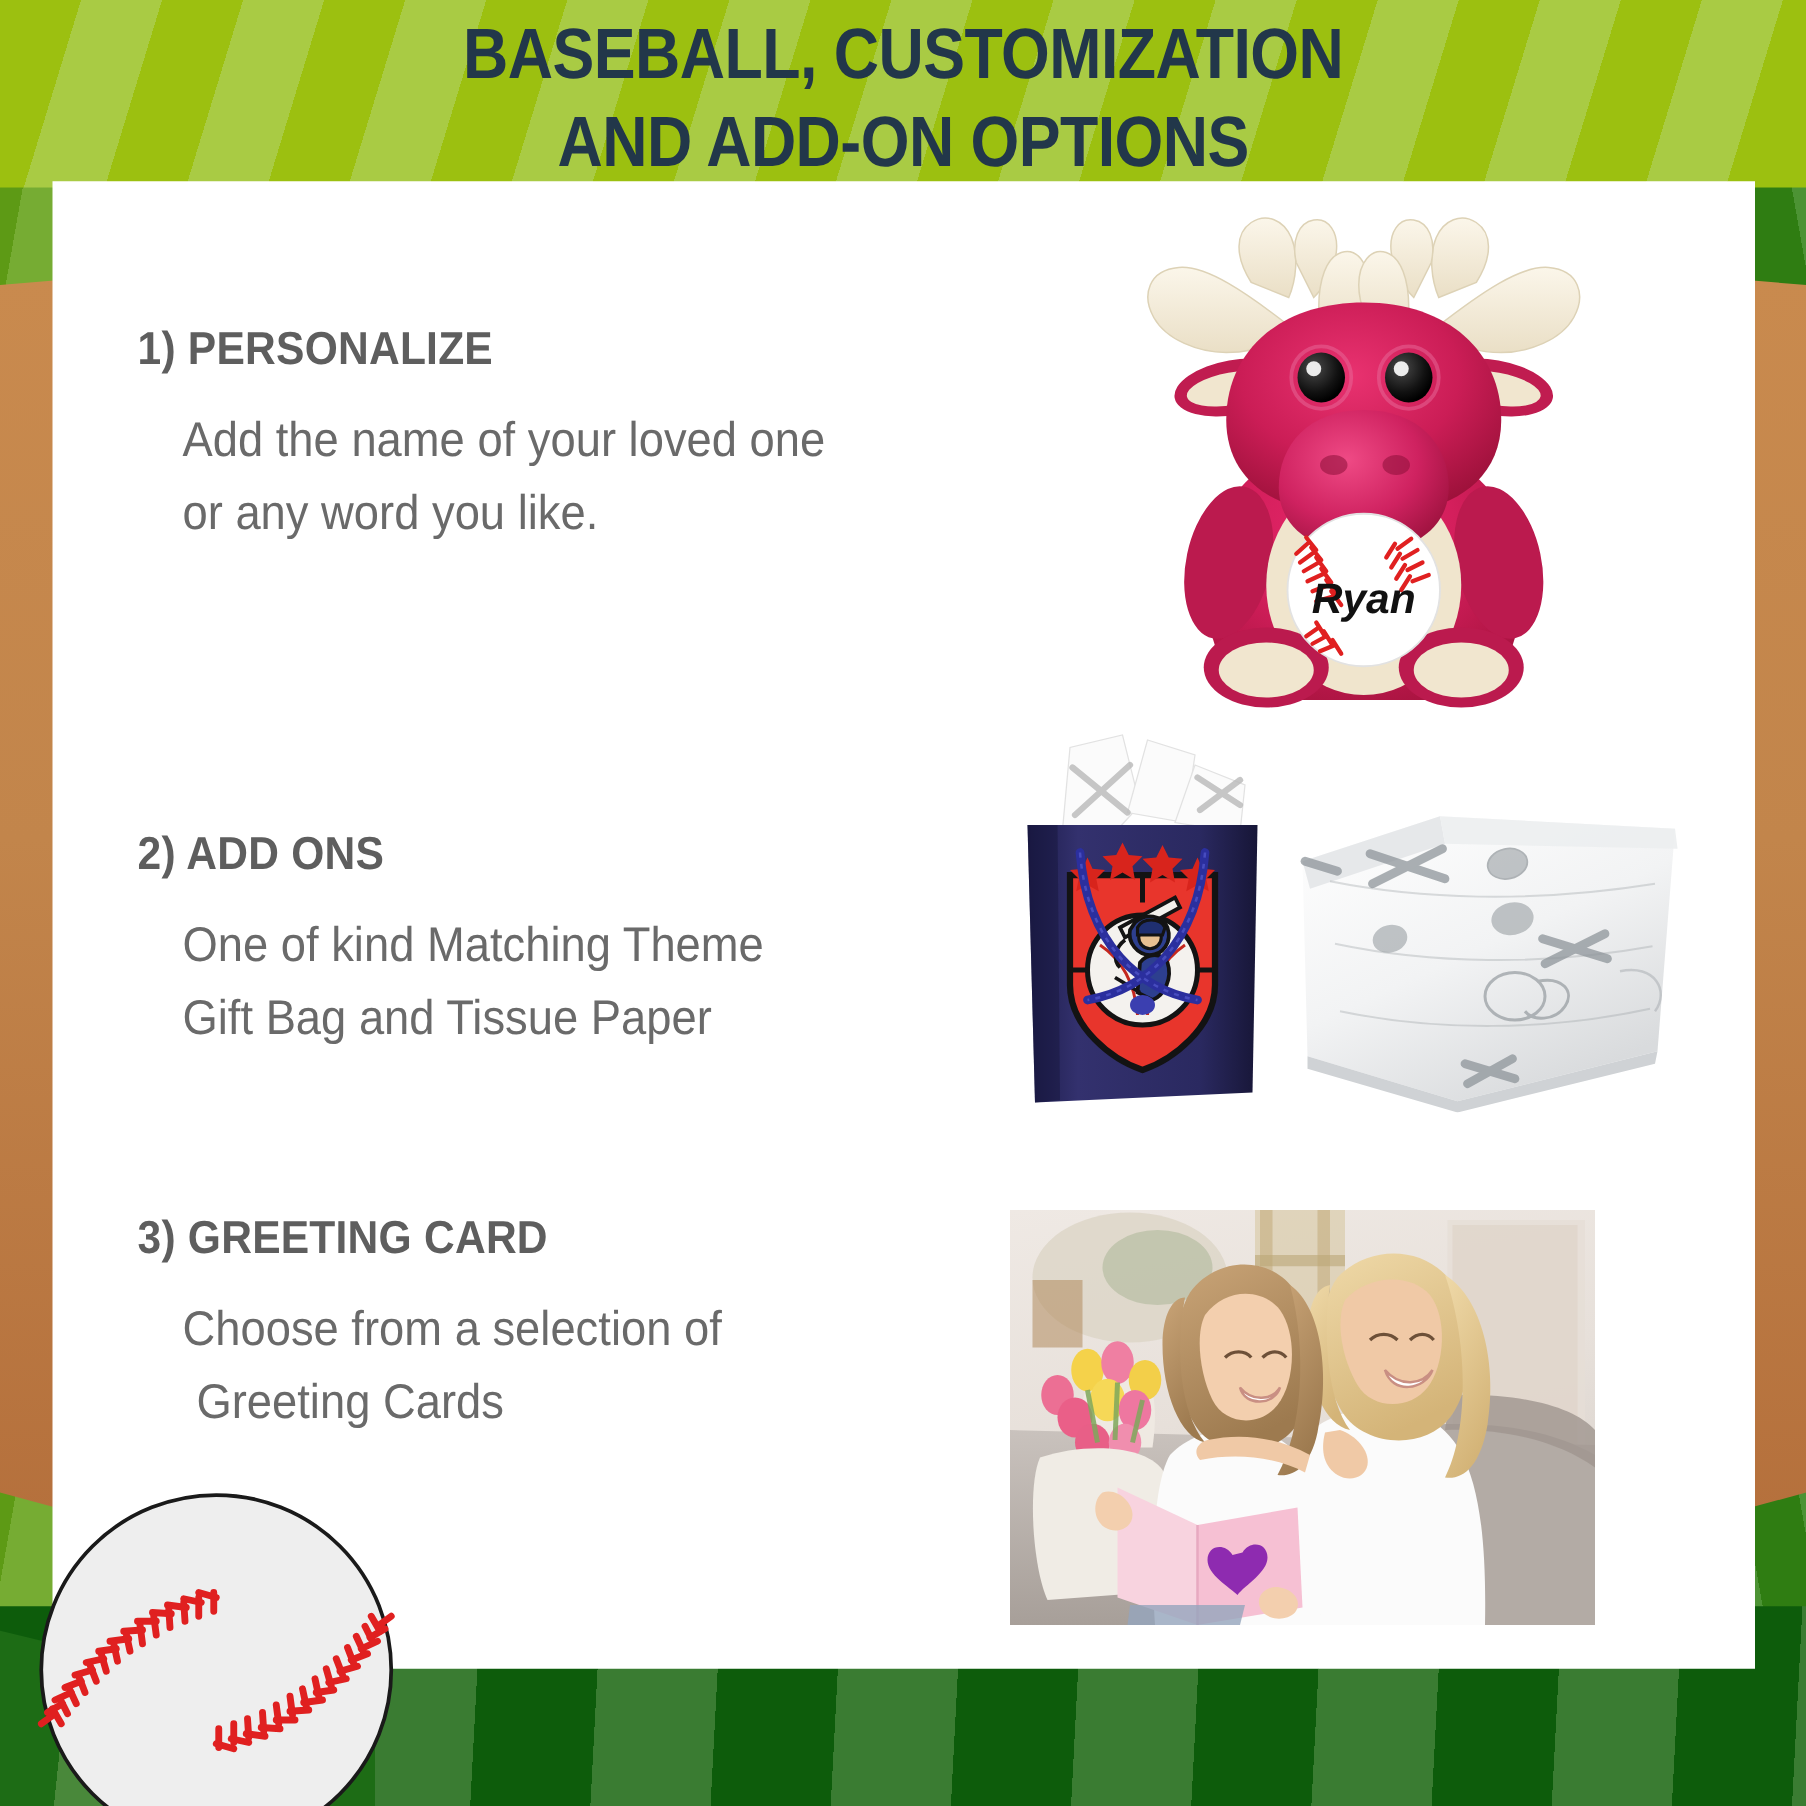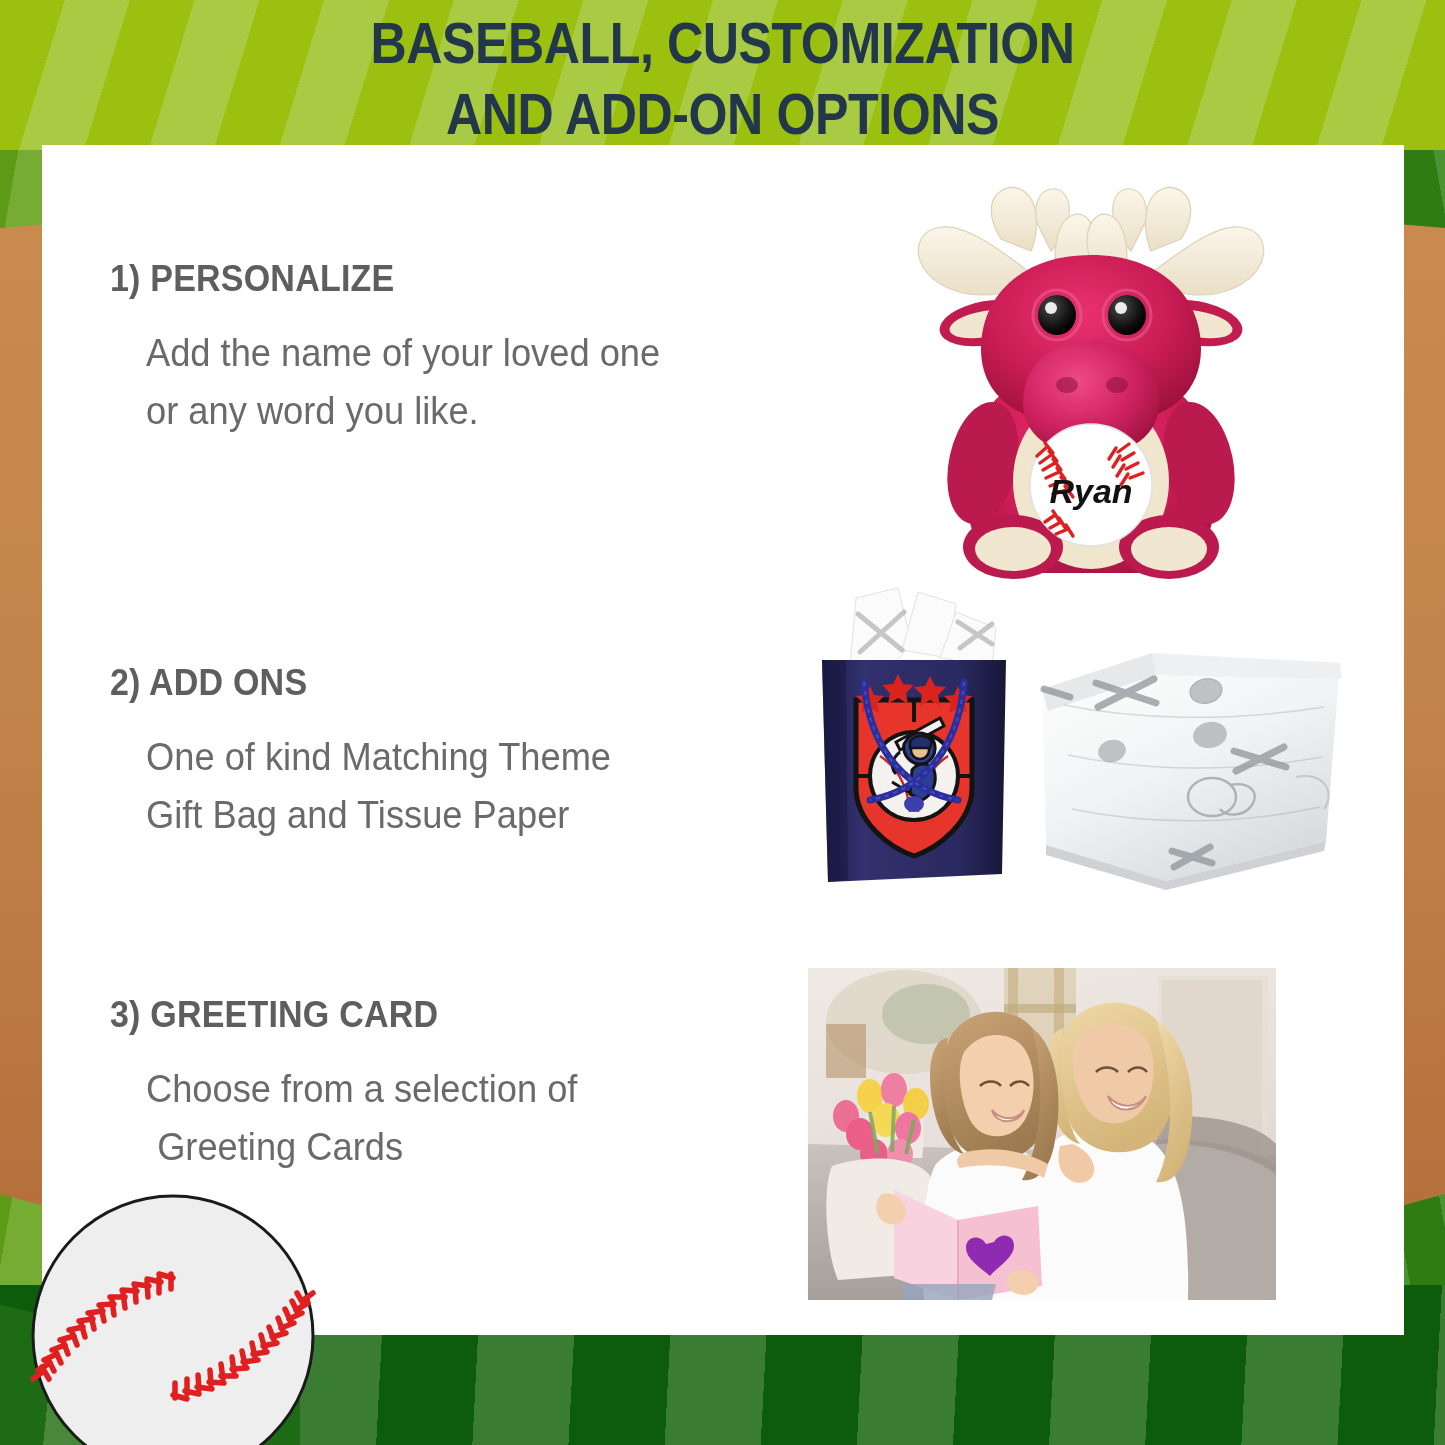--- a/index.html
+++ b/index.html
@@ -77,37 +77,37 @@
     letter-spacing:-0.5px;
     transform:scaleX(0.88); transform-origin:center top;
   }
   .title-line { display:block; white-space:nowrap; }
 
   
   .steps { position:absolute; left:110px; top:258px; width:700px; }
   .step { position:absolute; left:0; width:700px; }
   .step-1 { top:0px; }
   .step-2 { top:404px; }
-  .step-3 { top:736px; }
+  .step-3 { top:711px; }
 
   .step-head {
     color:#5e5e5e; font-weight:bold; font-size:37px;
     letter-spacing:0.2px; white-space:nowrap;
     transform:scaleX(0.92); transform-origin:left center;
   }
   .step-body {
     margin-top:24px; margin-left:36px;
     color:#6a6a6a; font-size:39px; line-height:1.48;
     transform:scaleX(0.93); transform-origin:left top;
   }
   .step-body span { display:block; white-space:nowrap; }
   .indent { padding-left:12px; }
 
   
-  .moose { position:absolute; left:905px; top:163px; width:372px; height:418px; }
+  .moose { position:absolute; left:905px; top:150px; width:372px; height:418px; }
   .moose svg { width:100%; height:100%; display:block; }
 
   
   .giftbag { position:absolute; left:806px; top:586px; width:270px; height:310px; }
   .giftbag svg { width:100%; height:100%; display:block; }
   .tissue { position:absolute; left:1024px; top:645px; width:330px; height:245px; }
   .tissue svg { width:100%; height:100%; display:block; }
 
   
   .photo {

